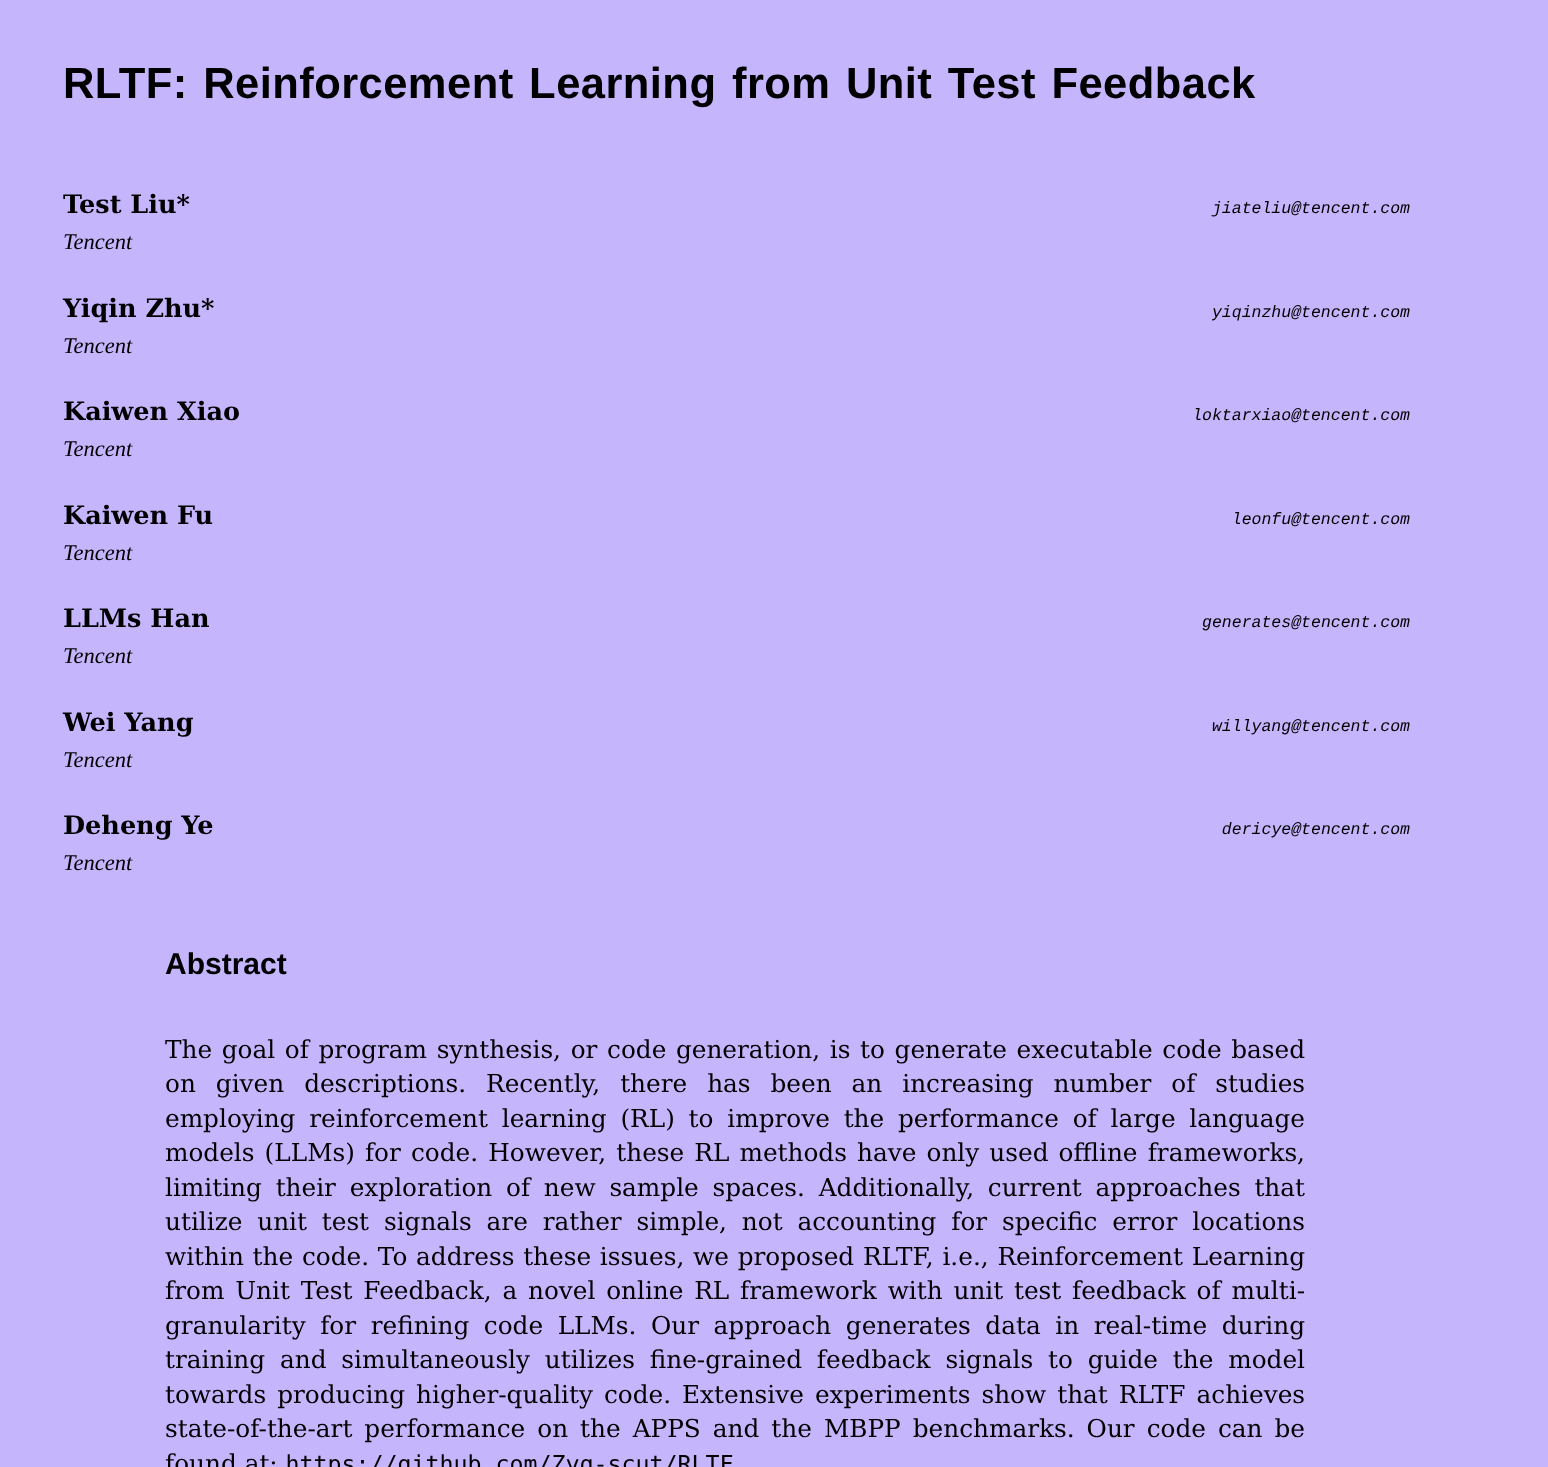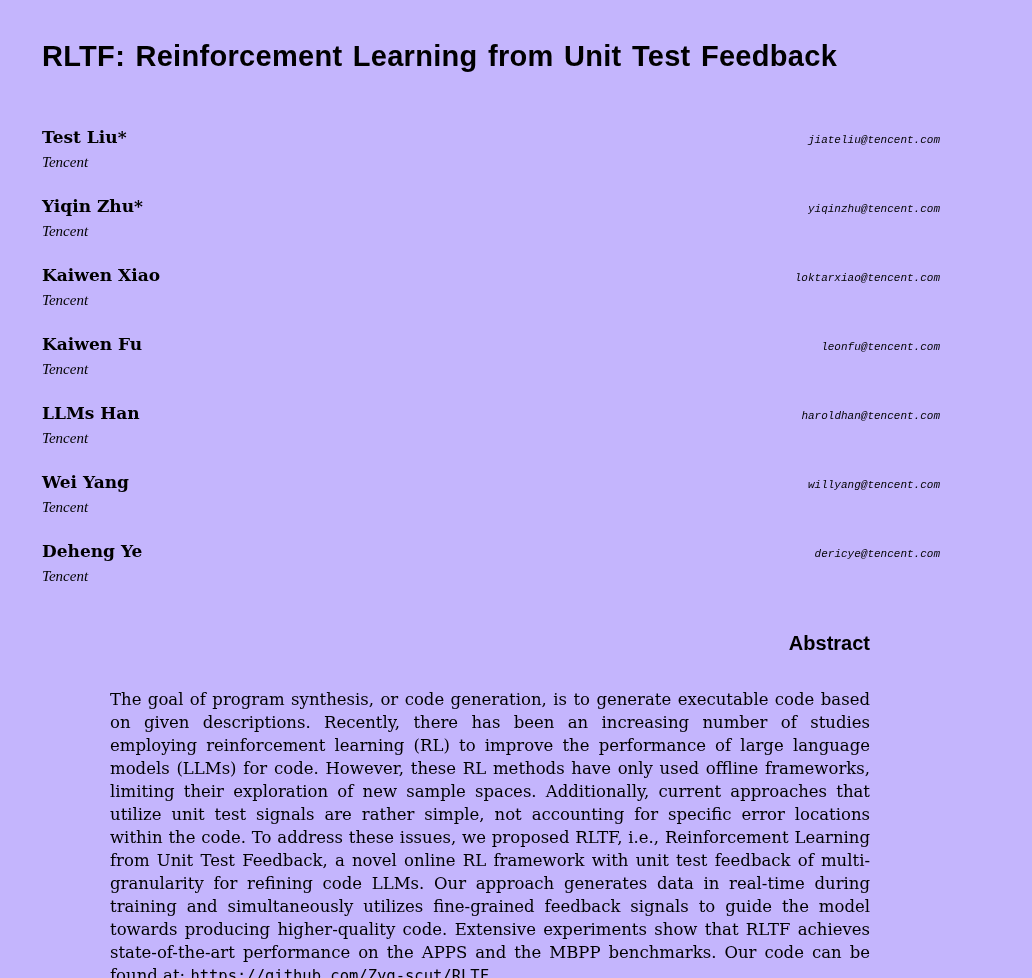--- a/index.html
+++ b/index.html
@@ -52,21 +52,21 @@
     font-family: Liberation Serif, serif;
     font-style: italic;
     font-size: 15px;
     line-height: 20px;
     margin-top: 1px;
   }
   .abstract-heading {
     font-family: "Liberation Sans", sans-serif;
     font-weight: 700;
     font-size: 20px;
-    text-align: right;
+    text-align: left;
     width: 760px;
     margin: 46px 0 0 68px;
   }
   .abstract-body {
     width: 760px;
     margin: 33px 0 0 68px;
     font-family: "DejaVu Serif", serif;
     font-size: 16.5px;
     line-height: 23px;
     text-align: justify;
@@ -117,21 +117,21 @@
       <div class="author-line">
         <span class="author-name">Kaiwen Fu</span>
         <span class="author-email">leonfu@tencent.com</span>
       </div>
       <div class="author-affiliation">Tencent</div>
     </div>
 
     <div class="author-block">
       <div class="author-line">
         <span class="author-name">LLMs Han</span>
-        <span class="author-email">haroldhan@tencent.com</span>
+        <span class="author-email">generates@tencent.com</span>
       </div>
       <div class="author-affiliation">Tencent</div>
     </div>
 
     <div class="author-block">
       <div class="author-line">
         <span class="author-name">Wei Yang</span>
         <span class="author-email">willyang@tencent.com</span>
       </div>
       <div class="author-affiliation">Tencent</div>

